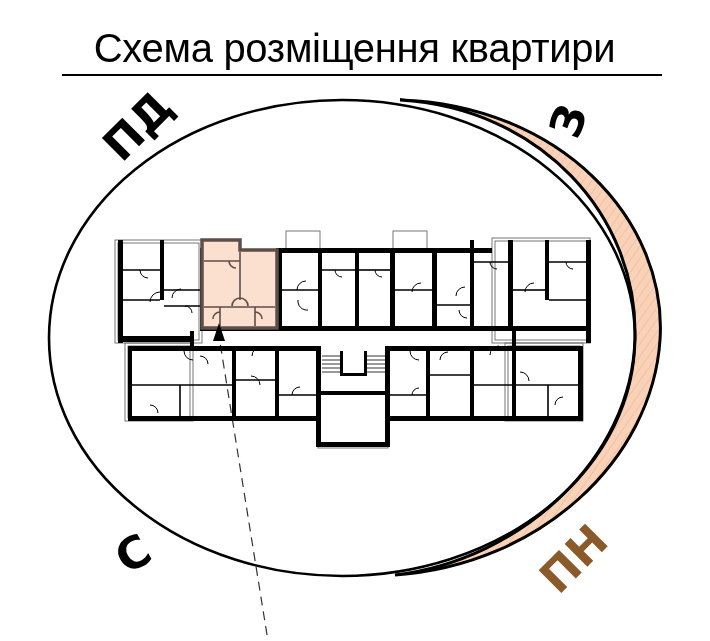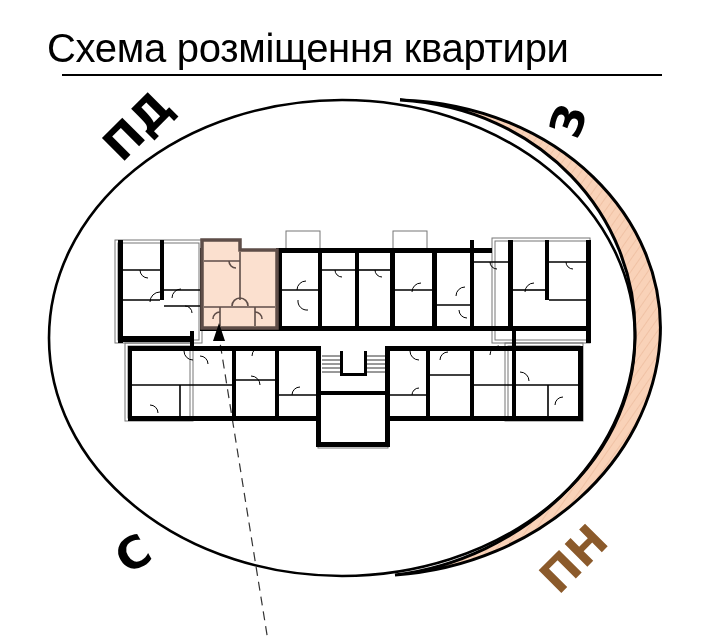--- a/index.html
+++ b/index.html
@@ -1,20 +1,20 @@
 <!DOCTYPE html>
 <html><head>
 <meta charset="utf-8">
 <style>
   html, body { margin: 0; padding: 0; background: #ffffff; }
   body { width: 710px; height: 641px; position: relative; overflow: hidden;
          font-family: "Liberation Sans", sans-serif; }
   .title {
     position: absolute; left: 47px; top: 28px; width: 615px;
-    text-align: left; font-size: 40px; color: #000; line-height: 1;
+    text-align: center; font-size: 40px; color: #000; line-height: 1;
     letter-spacing: -0.3px;
   }
   .title-rule { position: absolute; left: 62px; top: 74px; width: 600px; height: 2px; background: #000; }
   .compass {
     position: absolute; font-weight: bold; font-size: 44px; line-height: 1;
     font-family: "DejaVu Sans", sans-serif;
   }
   #svg { position: absolute; left: 0; top: 0; }
 </style>
 </head>

